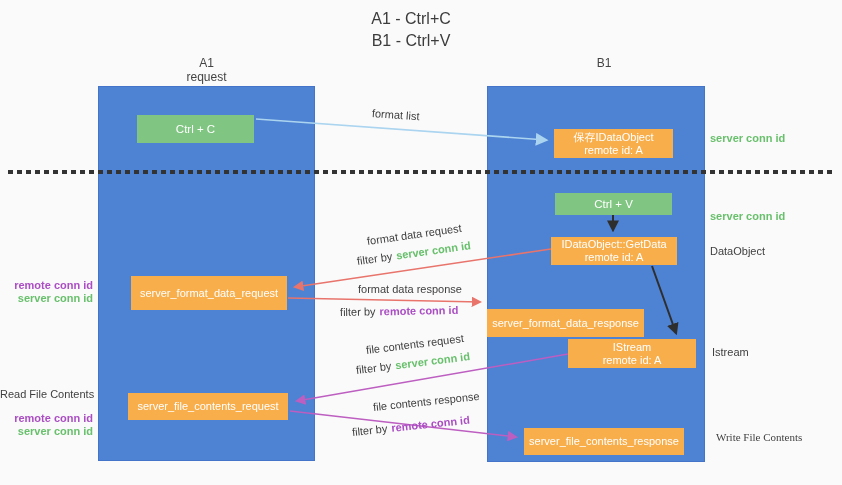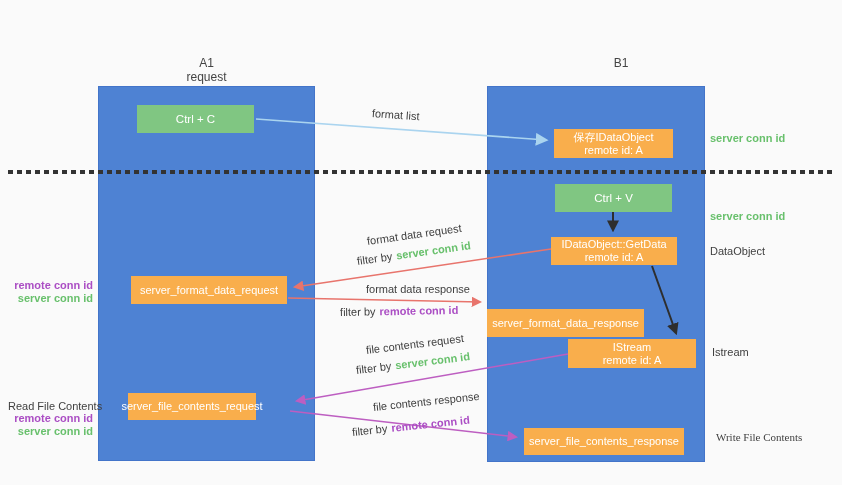--- a/index.html
+++ b/index.html
@@ -24,26 +24,30 @@
   .tilt-1{transform:rotate(-1deg);}
   .tilt-6{transform:rotate(-6deg);}
   .tilt-7{transform:rotate(-7deg);}
   .tilt-8{transform:rotate(-8deg);}
 </style>
 </head>
 <body>
 
 <div class="stage">
 
+  <div class="title">
+    <div>A1  -  Ctrl+C</div>
+    <div>B1  -  Ctrl+V</div>
+  </div>
 
   <div class="col-header" style="left:98px;top:56px;width:217px;">
     <div>A1</div>
     <div>request</div>
   </div>
-  <div class="col-header" style="left:512px;top:56px;width:218px;">
+  <div class="col-header" style="left:495px;top:56px;width:218px;">
     <div>B1</div>
   </div>
 
   <div class="column" style="left:98px;top:86px;width:217px;height:375px;"></div>
   <div class="column" style="left:487px;top:86px;width:218px;height:376px;"></div>
 
   <svg class="overlay" width="842" height="485">
     <defs>
       <marker id="m-blue" viewBox="0 0 10 10" refX="8" refY="5" markerWidth="8" markerHeight="8" orient="auto">
           <path d="M0,0 L10,5 L0,10 z" fill="#aad4ef"></path>
@@ -61,62 +65,62 @@
     <line x1="256" y1="119" x2="546" y2="140" stroke="#aad4ef" stroke-width="1.6" marker-end="url(#m-blue)"></line>
     <line x1="613" y1="209" x2="613" y2="230" stroke="#2e2e2e" stroke-width="2" marker-end="url(#m-black)"></line>
     <line x1="551" y1="249" x2="295" y2="287" stroke="#e8746c" stroke-width="1.5" marker-end="url(#m-salmon)"></line>
     <line x1="288" y1="298" x2="480" y2="302" stroke="#e8746c" stroke-width="1.5" marker-end="url(#m-salmon)"></line>
     <line x1="652" y1="266" x2="676" y2="333" stroke="#2e2e2e" stroke-width="2" marker-end="url(#m-black)"></line>
     <line x1="568" y1="354" x2="297" y2="401" stroke="#bd5ec1" stroke-width="1.5" marker-end="url(#m-magenta)"></line>
     <line x1="290" y1="411" x2="516" y2="437" stroke="#bd5ec1" stroke-width="1.5" marker-end="url(#m-magenta)"></line>
     <line x1="8" y1="172" x2="836" y2="172" stroke="#333333" stroke-width="4" stroke-dasharray="5 4"></line>
   </svg>
 
-  <div class="node green" style="left:137px;top:105px;width:117px;height:28px;">
+  <div class="node green" style="left:137px;top:115px;width:117px;height:28px;">
     <span>Ctrl + C</span>
   </div>
   <div class="node orange" style="left:554px;top:129px;width:119px;height:29px;">
     <span>保存IDataObject</span>
     <span>remote id: A</span>
   </div>
-  <div class="node green" style="left:555px;top:184px;width:117px;height:28px;">
+  <div class="node green" style="left:555px;top:193px;width:117px;height:22px;">
     <span>Ctrl + V</span>
   </div>
   <div class="node orange" style="left:551px;top:237px;width:126px;height:28px;">
     <span>IDataObject::GetData</span>
     <span>remote id: A</span>
   </div>
-  <div class="node orange" style="left:131px;top:276px;width:156px;height:28px;">
+  <div class="node orange" style="left:131px;top:276px;width:156px;height:34px;">
     <span>server_format_data_request</span>
   </div>
   <div class="node orange" style="left:487px;top:288px;width:157px;height:28px;margin-top:21px;">
     <span>server_format_data_response</span>
   </div>
   <div class="node orange" style="left:568px;top:339px;width:128px;height:29px;">
     <span>IStream</span>
     <span>remote id: A</span>
   </div>
-  <div class="node orange" style="left:128px;top:393px;width:128px;height:27px;">
+  <div class="node orange" style="left:128px;top:393px;width:160px;height:27px;">
     <span>server_file_contents_request</span>
   </div>
   <div class="node orange" style="left:524px;top:428px;width:160px;height:27px;">
     <span>server_file_contents_response</span>
   </div>
 
   <div class="flow-label tilt4" style="left:372px;top:107px;">
     <span>format list</span>
   </div>
   <div class="flow-label tilt-8" style="left:367px;top:235px;">
     <span>format data request</span>
   </div>
   <div class="flow-label tilt-8" style="left:357px;top:255px;">
     <span>filter by</span>
     <span class="green-txt">server conn id</span>
   </div>
-  <div class="flow-label" style="left:366px;top:283px;">
+  <div class="flow-label" style="left:358px;top:283px;">
     <span>format data response</span>
   </div>
   <div class="flow-label tilt-1" style="left:340px;top:306px;">
     <span>filter by</span>
     <span class="purple-txt">remote conn id</span>
   </div>
   <div class="flow-label tilt-7" style="left:366px;top:344px;">
     <span>file contents request</span>
   </div>
   <div class="flow-label tilt-7" style="left:356px;top:364px;">
@@ -126,21 +130,21 @@
   <div class="flow-label tilt-6" style="left:373px;top:401px;">
     <span>file contents response</span>
   </div>
   <div class="flow-label tilt-6" style="left:352px;top:426px;">
     <span>filter by</span>
     <span class="purple-txt">remote conn id</span>
   </div>
 
   <div class="side-label left-label purple-txt" style="top:279px;">remote conn id</div>
   <div class="side-label left-label green-txt" style="top:292px;">server conn id</div>
-  <div class="side-label left-label" style="top:400px;padding-left:8px;">Read File Contents</div>
+  <div class="side-label left-label" style="top:388px;">Read File Contents</div>
   <div class="side-label left-label purple-txt" style="top:412px;">remote conn id</div>
   <div class="side-label left-label green-txt" style="top:425px;">server conn id</div>
 
   <div class="side-label green-txt" style="left:710px;top:132px;">server conn id</div>
   <div class="side-label green-txt" style="left:710px;top:210px;">server conn id</div>
   <div class="side-label" style="left:710px;top:245px;text-align:center;">DataObject</div>
   <div class="side-label" style="left:712px;top:346px;">Istream</div>
   <div class="side-label" style="left:716px;top:431px;font-family:Liberation Serif, serif;">Write File Contents</div>
 
 </div>

